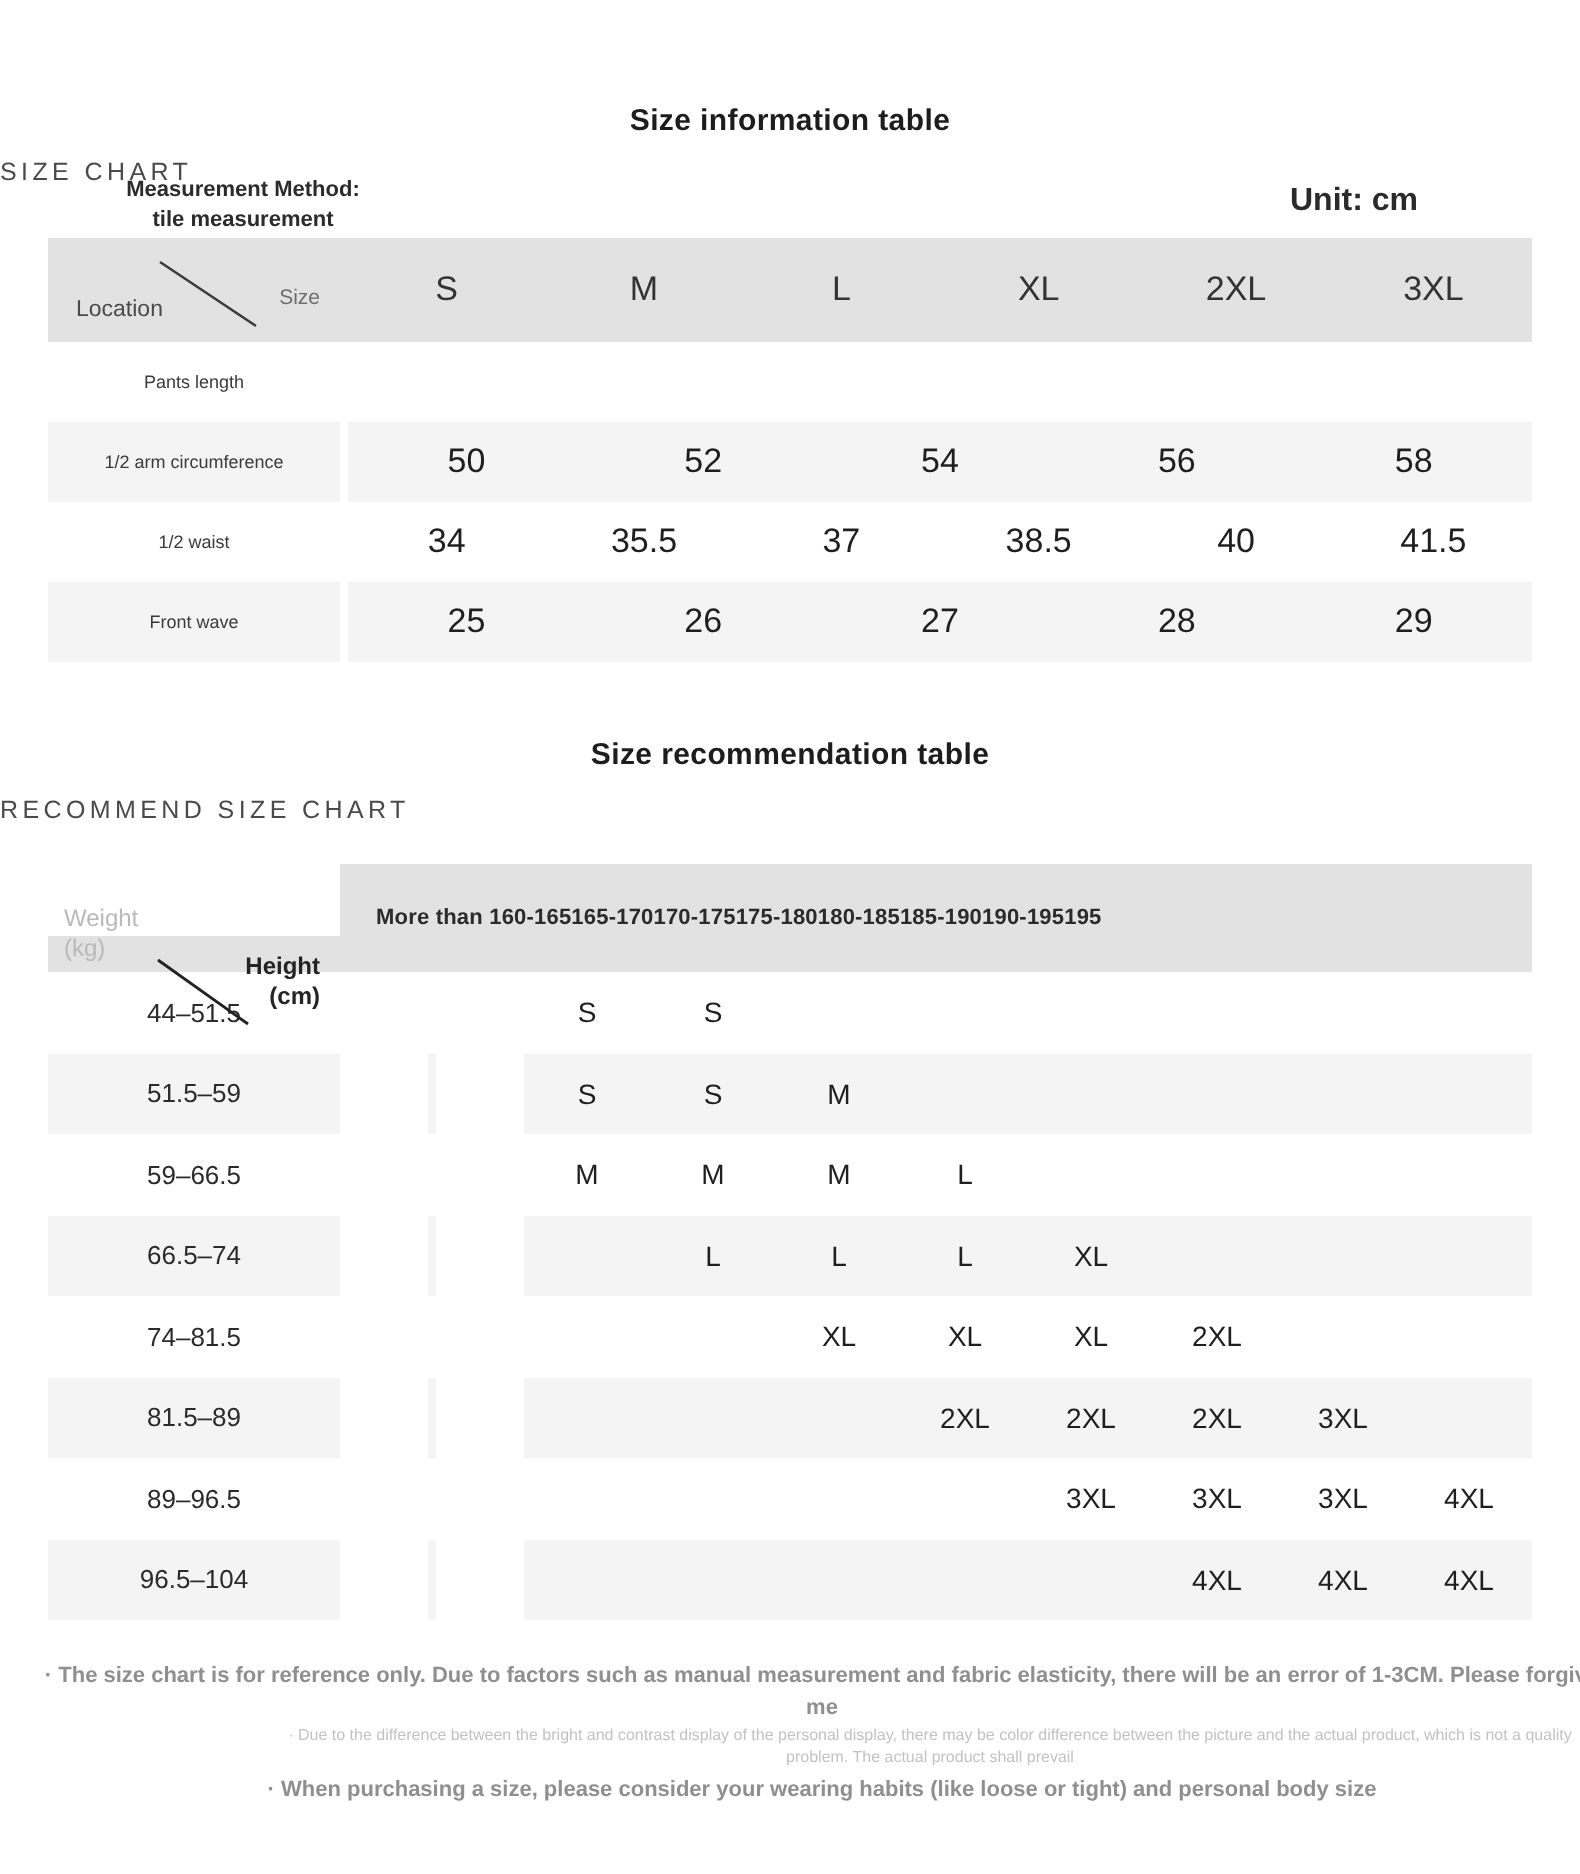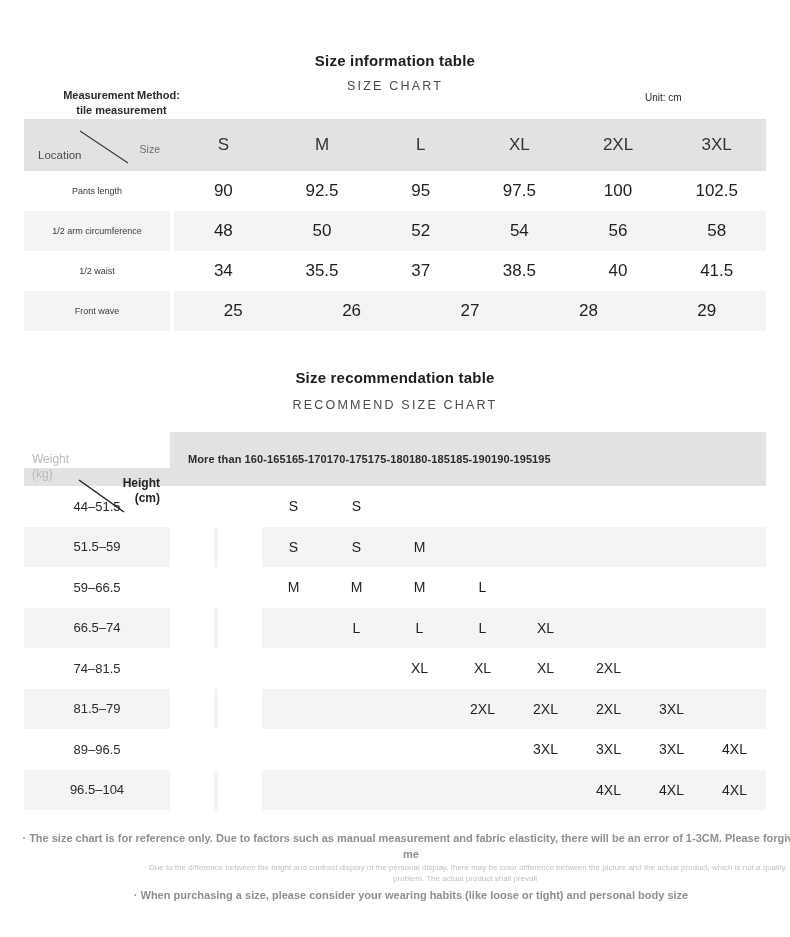--- a/index.html
+++ b/index.html
@@ -18,21 +18,20 @@
 
   
   .section-title {
     text-align: center;
     font-size: 15px;
     font-weight: bold;
     color: #1d1d1d;
     letter-spacing: .2px;
   }
   .section-subtitle {
-    text-align: center;
     font-size: 12.5px;
     color: #4a4a4a;
     letter-spacing: 2.2px;
   }
 
   #size-info-title { position: absolute; left: 0; top: 52px; width: 790px; }
   #size-info-subtitle { position: absolute; left: 0; top: 79px; width: 790px; }
 
   .meas-method {
     position: absolute;
@@ -42,22 +41,22 @@
     font-size: 11px;
     font-weight: bold;
     line-height: 15px;
     color: #2b2b2b;
     text-align: center;
   }
   .unit-label {
     position: absolute;
     left: 645px;
     top: 92px;
-    font-size: 10px;
-    font-weight: normal;
+    font-size: 16px;
+    font-weight: bold;
     color: #2b2b2b;
   }
 
   
   #tbl-size {
     position: absolute;
     left: 24px;
     top: 119px;
     width: 742px;
   }
@@ -258,35 +257,26 @@
       <div class="t1-cell">L</div>
       <div class="t1-cell">XL</div>
       <div class="t1-cell">2XL</div>
       <div class="t1-cell">3XL</div>
     </div>
   </div>
 
   <div class="t1-row t1-body-row odd">
     <div class="t1-labelcell">Pants length</div>
     <div class="t1-gap"></div>
-    <div class="t1-datawrap">
-      <div class="t1-cell">90</div>
-      <div class="t1-cell">92.5</div>
-      <div class="t1-cell">95</div>
-      <div class="t1-cell">97.5</div>
-      <div class="t1-cell">100</div>
-      <div class="t1-cell">102.5</div>
-    </div>
   </div>
 
   <div class="t1-row t1-body-row even">
     <div class="t1-labelcell">1/2 arm circumference</div>
     <div class="t1-gap"></div>
     <div class="t1-datawrap">
-      <div class="t1-cell">48</div>
       <div class="t1-cell">50</div>
       <div class="t1-cell">52</div>
       <div class="t1-cell">54</div>
       <div class="t1-cell">56</div>
       <div class="t1-cell">58</div>
     </div>
   </div>
 
   <div class="t1-row t1-body-row odd">
     <div class="t1-labelcell">1/2 waist</div>
@@ -401,21 +391,21 @@
       <div class="t2-cell">XL</div>
       <div class="t2-cell">XL</div>
       <div class="t2-cell">XL</div>
       <div class="t2-cell">2XL</div>
       <div class="t2-cell"></div>
       <div class="t2-cell"></div>
     </div>
   </div>
 
   <div class="t2-row t2-body-row even">
-    <div class="t2-labelcell">81.5–79</div>
+    <div class="t2-labelcell">81.5–89</div>
     <div class="t2-gap"></div>
     <div class="t2-datawrap">
       <div class="t2-cell"></div>
       <div class="t2-cell"></div>
       <div class="t2-cell"></div>
       <div class="t2-cell">2XL</div>
       <div class="t2-cell">2XL</div>
       <div class="t2-cell">2XL</div>
       <div class="t2-cell">3XL</div>
       <div class="t2-cell"></div>

